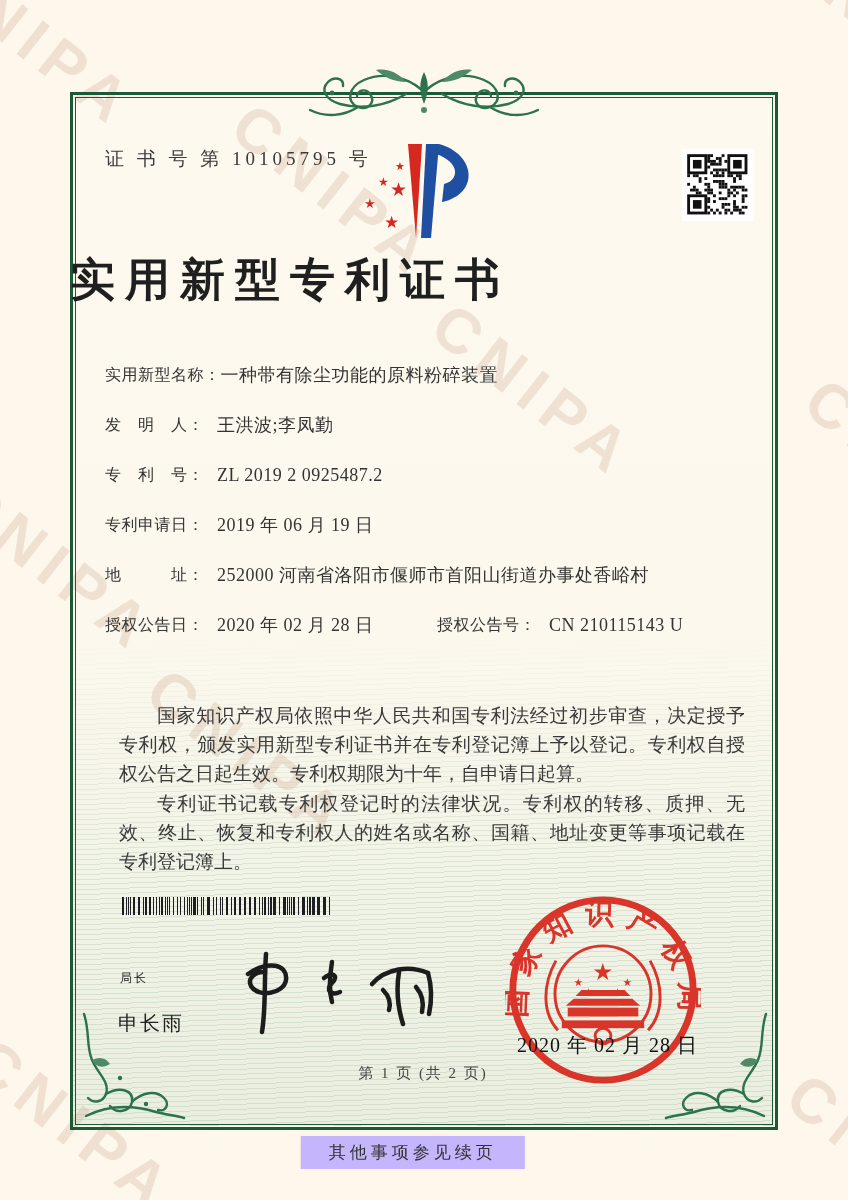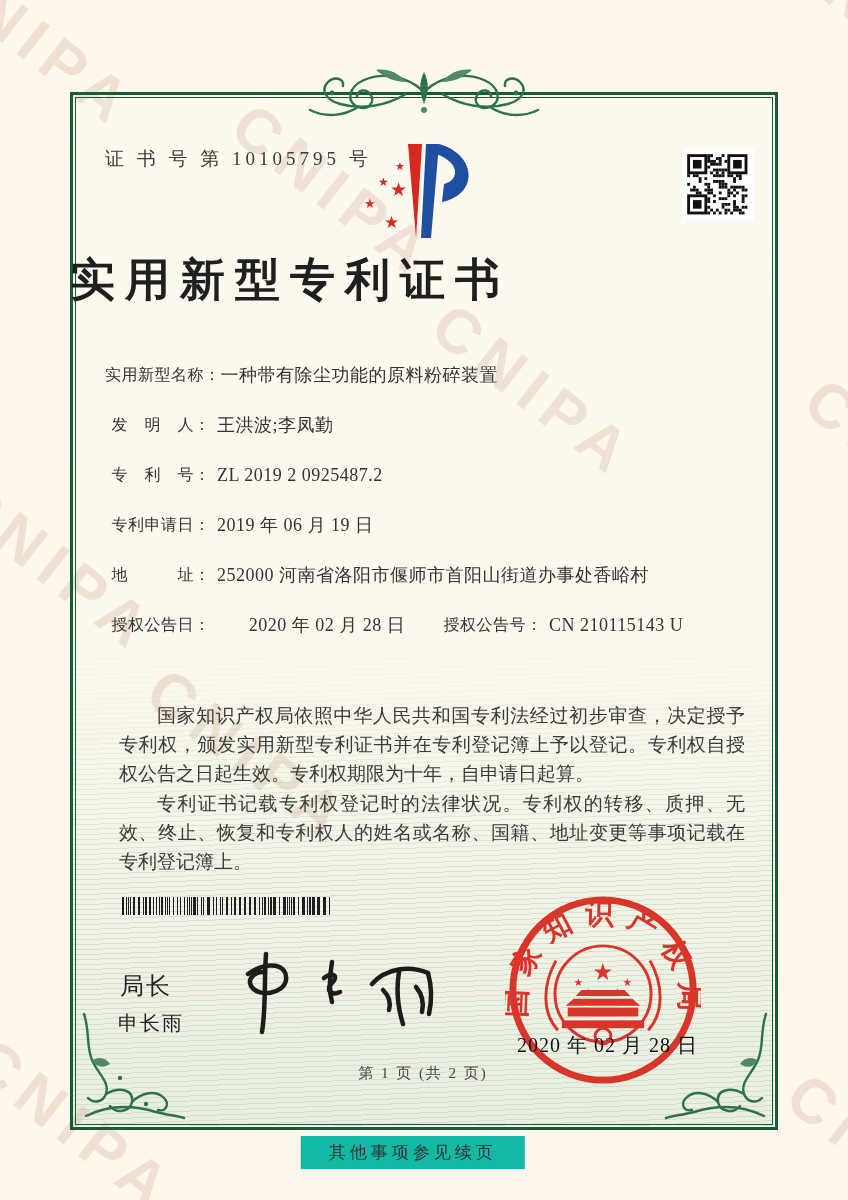--- a/index.html
+++ b/index.html
@@ -25,37 +25,37 @@
   #orn-bl{left:76px;top:1012px;}
   #orn-br{left:662px;top:1012px;transform:scaleX(-1);}
   
   .ct{position:absolute;z-index:6;}
   #cert-no{left:105px;top:146px;font-size:19px;letter-spacing:4px;color:#3a3a3a;}
   #logo{left:358px;top:138px;}
   #qr{left:682px;top:149px;width:68px;height:68px;background:#fff;padding:2px;}
   #title{left:70px;top:250px;width:706px;font-size:45px;font-weight:700;
          letter-spacing:10px;color:#1f1f1f;}
   #fields{left:105px;top:350px;width:640px;}
-  .row{display:flex;height:50px;align-items:center;font-size:18px;color:#333;text-align:center;}
+  .row{display:flex;height:50px;align-items:center;font-size:18px;color:#333;}
   .flabel{flex:0 0 112px;font-size:16px;letter-spacing:.5px;white-space:nowrap;}
   .fvalue{letter-spacing:.5px;white-space:nowrap;}
   .fvalue.w{flex:0 0 220px;}
   .flabel.second{flex:0 0 112px;}
   #paras{left:118px;top:700px;width:628px;font-size:19px;line-height:29px;color:#3a3a3a;
          text-align:justify;}
   #paras p{margin:1px;text-indent:2em;}
   #barcode{left:122px;top:897px;}
-  #sig-title{left:120px;top:970px;font-size:24px;letter-spacing:2px;color:#222;font-family:Liberation Serif, serif;}
+  #sig-title{left:120px;top:970px;font-size:12px;letter-spacing:2px;color:#222;font-family:Liberation Serif, serif;}
   #sig-name{left:118px;top:1010px;font-size:20px;letter-spacing:2px;color:#222;}
   #sig-script{left:232px;top:942px;}
   #seal{left:505px;top:892px;}
   #seal-date{left:517px;top:1032px;font-size:20px;letter-spacing:1px;color:#111;z-index:7;}
   #page-num{left:70px;top:1064px;width:706px;text-align:center;font-size:15px;
             letter-spacing:2px;color:#444;}
-  #note{left:50%;top:1136px;transform:translateX(-55%);background:#14b8a6;
+  #note{left:50%;top:1136px;transform:translateX(-55%);background:#c4b5fd;
         padding:5px 28px;font-size:17px;letter-spacing:4px;color:#333;
         box-shadow:0 0 4px rgba(0,0,0,.05);}
 </style>
 </head>
 <body>
 
 <div id="page">
 
   <div class="interior"></div>
   <div class="waves"></div>

